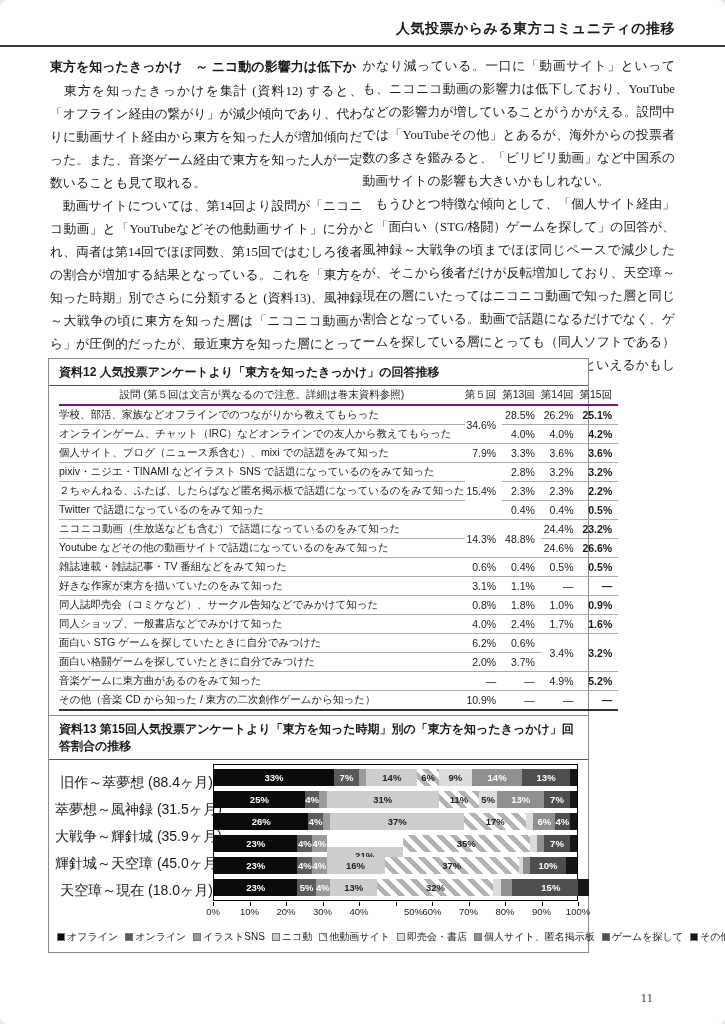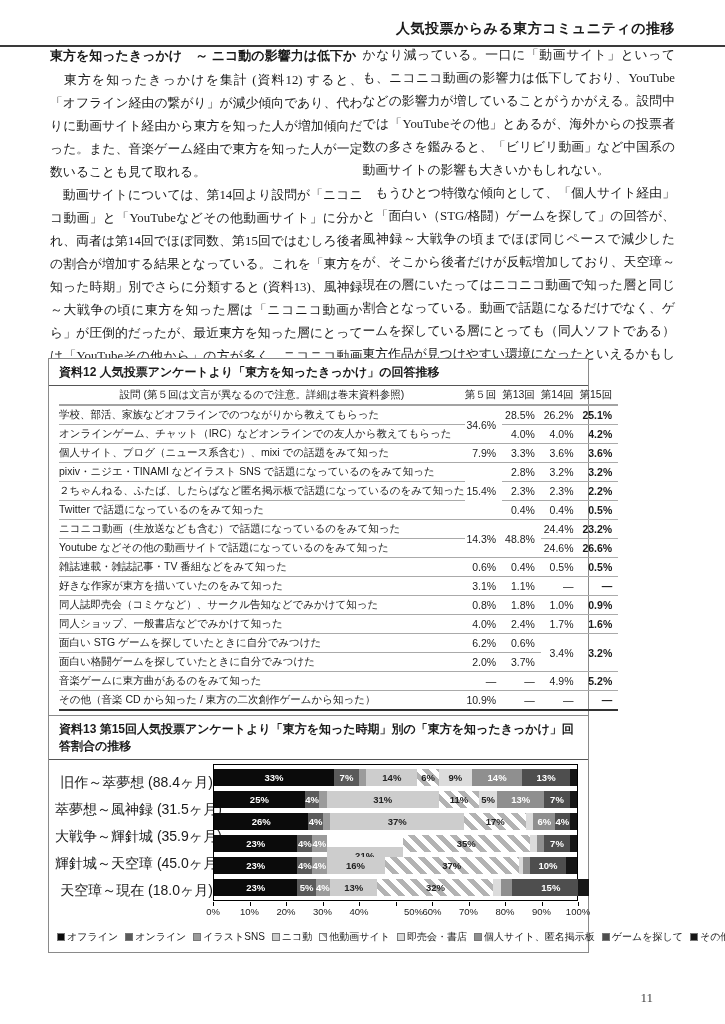--- a/index.html
+++ b/index.html
@@ -1,36 +1,36 @@
 <!DOCTYPE html>
 <html><head>
 <meta charset="utf-8">
 <style>
   html,body{margin:0;padding:0;background:#e8e8e8;}
   .page{position:relative;width:725px;height:1024px;background:#ffffff;margin:0 auto;
-        font-family:"Liberation Serif",serif;color:#1a1a1a;overflow:hidden;}
+        font-family:"Liberation Serif",serif;color:#1a1a1a;overflow:hidden;border-radius:8px;}
   
   .hdr-title{position:absolute;top:20px;right:50px;font-family:"Liberation Sans",sans-serif;
              font-weight:bold;font-size:14px;letter-spacing:.5px;}
   .hdr-line{position:absolute;top:45px;left:0;width:725px;border-top:2px solid #3a3a3a;}
   
-  .columns{position:absolute;top:44px;left:50px;width:625px;display:flex;}
+  .columns{position:absolute;top:55px;left:50px;width:625px;display:flex;}
   .col{flex:1;min-width:0;}
   .col-heading{font-family:"Liberation Sans",sans-serif;font-weight:bold;font-size:13px;
                line-height:23px;margin-bottom:2px;}
   .para{font-size:12.8px;line-height:23px;text-align:justify;margin:0;}
   
   .box{position:absolute;left:48px;width:541px;border:1px solid #8a8a8a;background:#fff;
        font-family:"Liberation Sans",sans-serif;box-sizing:border-box;}
   .box-t12{top:358px;}
   .box-title{font-weight:bold;font-size:12px;padding:5px 10px 4px 10px;
              border-bottom:1px solid #555;}
   table.t12{width:calc(100% - 20px);margin:0 10px 8px 10px;border-collapse:collapse;
             font-size:10.5px;border-bottom:2px solid #333;}
-  .t12 th{font-weight:normal;border-bottom:2px solid #a3a3a3;padding:2px 0;}
+  .t12 th{font-weight:normal;border-bottom:2px solid #701a75;padding:2px 0;}
   .t12 th.qh{text-align:center;}
   .t12 th.vh{text-align:right;padding-right:6px;white-space:nowrap;}
   .t12 td{border-bottom:1px solid #aaa;padding:1.5px 0;height:15px;}
   .t12 td.q{text-align:left;white-space:nowrap;overflow:hidden;}
   .t12 td.v{text-align:right;padding-right:6px;white-space:nowrap;}
   .t12 td.last{font-weight:bold;}
   .t12 td.merged{vertical-align:middle;}
   .t12 col.qc{width:auto;}
   .t12 col.vc{width:53px;}
   

